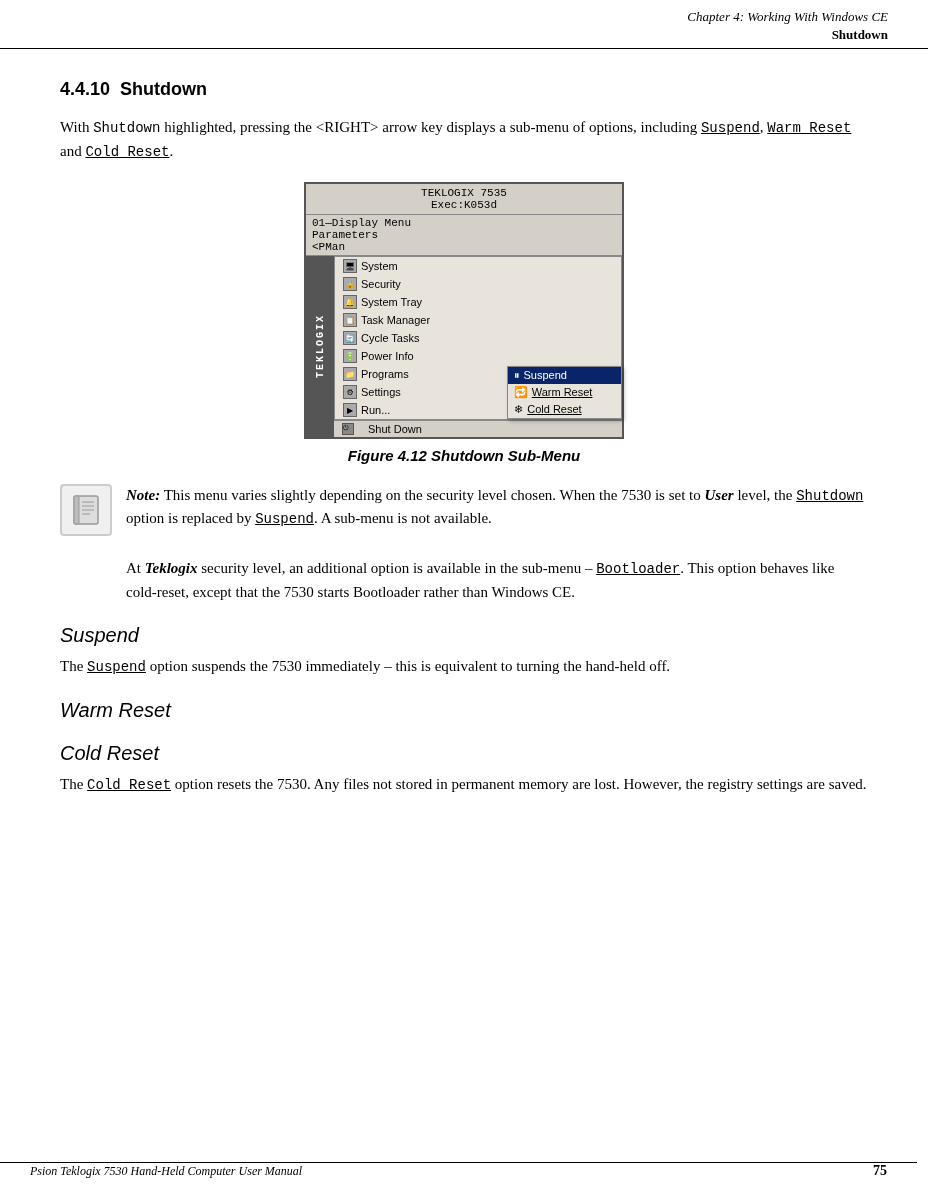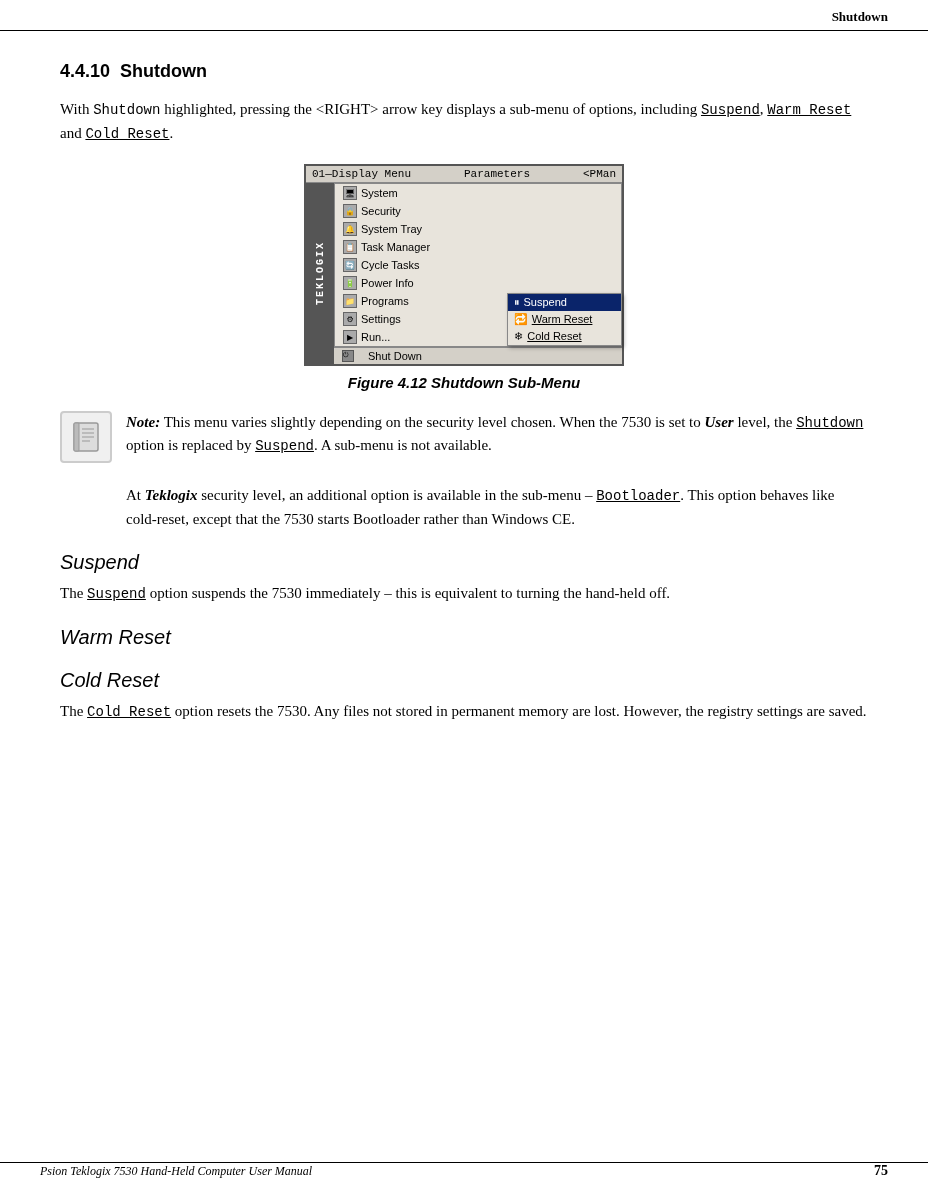--- a/index.html
+++ b/index.html
@@ -81,20 +81,21 @@
       border-bottom: 1px solid #888;
     }
 
     .device-menu-bar {
       background: #d4d0c8;
       display: flex;
       justify-content: space-between;
       padding: 2px 6px;
       font-size: 11px;
       border-bottom: 1px solid #888;
+      flex-direction: column;
     }
 
     .device-body {
       display: flex;
     }
 
     .device-left-bar {
       width: 28px;
       background: #555;
       display: flex;
@@ -256,64 +257,69 @@
     .bold-italic {
       font-weight: bold;
       font-style: italic;
     }
 
     
     .page-footer {
       position: absolute;
       bottom: 18px;
       left: 0;
-      right: 0;
+      right: 11px;
       display: flex;
       justify-content: space-between;
       align-items: center;
-      padding: 0 40px;
+      padding: 0 30px;
       border-top: 1px solid #000;
       font-size: 12px;
       font-style: italic;
     }
 
     .footer-left {
       font-style: italic;
       font-size: 12px;
     }
 
     .footer-right {
       font-style: normal;
       font-size: 14px;
       font-weight: bold;
     }
   </style>
 </head>
 <body>
 
 <div class="page-header">
+  <div class="chapter-line">Chapter  4:  Working With Windows CE</div>
   <div class="section-line">Shutdown</div>
 </div>
 
 <div class="content">
 
   <div class="section-title">
     <span>4.4.10</span>&nbsp;
     <span>Shutdown</span>
   </div>
 
   <p class="body-text">
     <span>With </span><code>Shutdown</code>
     <span>highlighted, pressing the &lt;RIGHT&gt; arrow key displays a sub-menu of options, including</span>
     <span> <span class="underline-mono">Suspend</span>, <span class="underline-mono">Warm Reset</span> <span>and</span> <span class="underline-mono">Cold Reset</span><span>.</span></span>
   </p>
 
   <div class="figure-container">
     <div class="device-screen">
 
+      <div class="device-top-bar">
+        <div>TEKLOGIX 7535</div>
+        <div>Exec:K053d</div>
+      </div>
 
       <div class="device-menu-bar">
         <span>01—Display Menu</span>
         <span>Parameters</span>
         <span>&lt;PMan</span>
       </div>
 
       <div class="device-body">
 
         <div class="device-left-bar">

